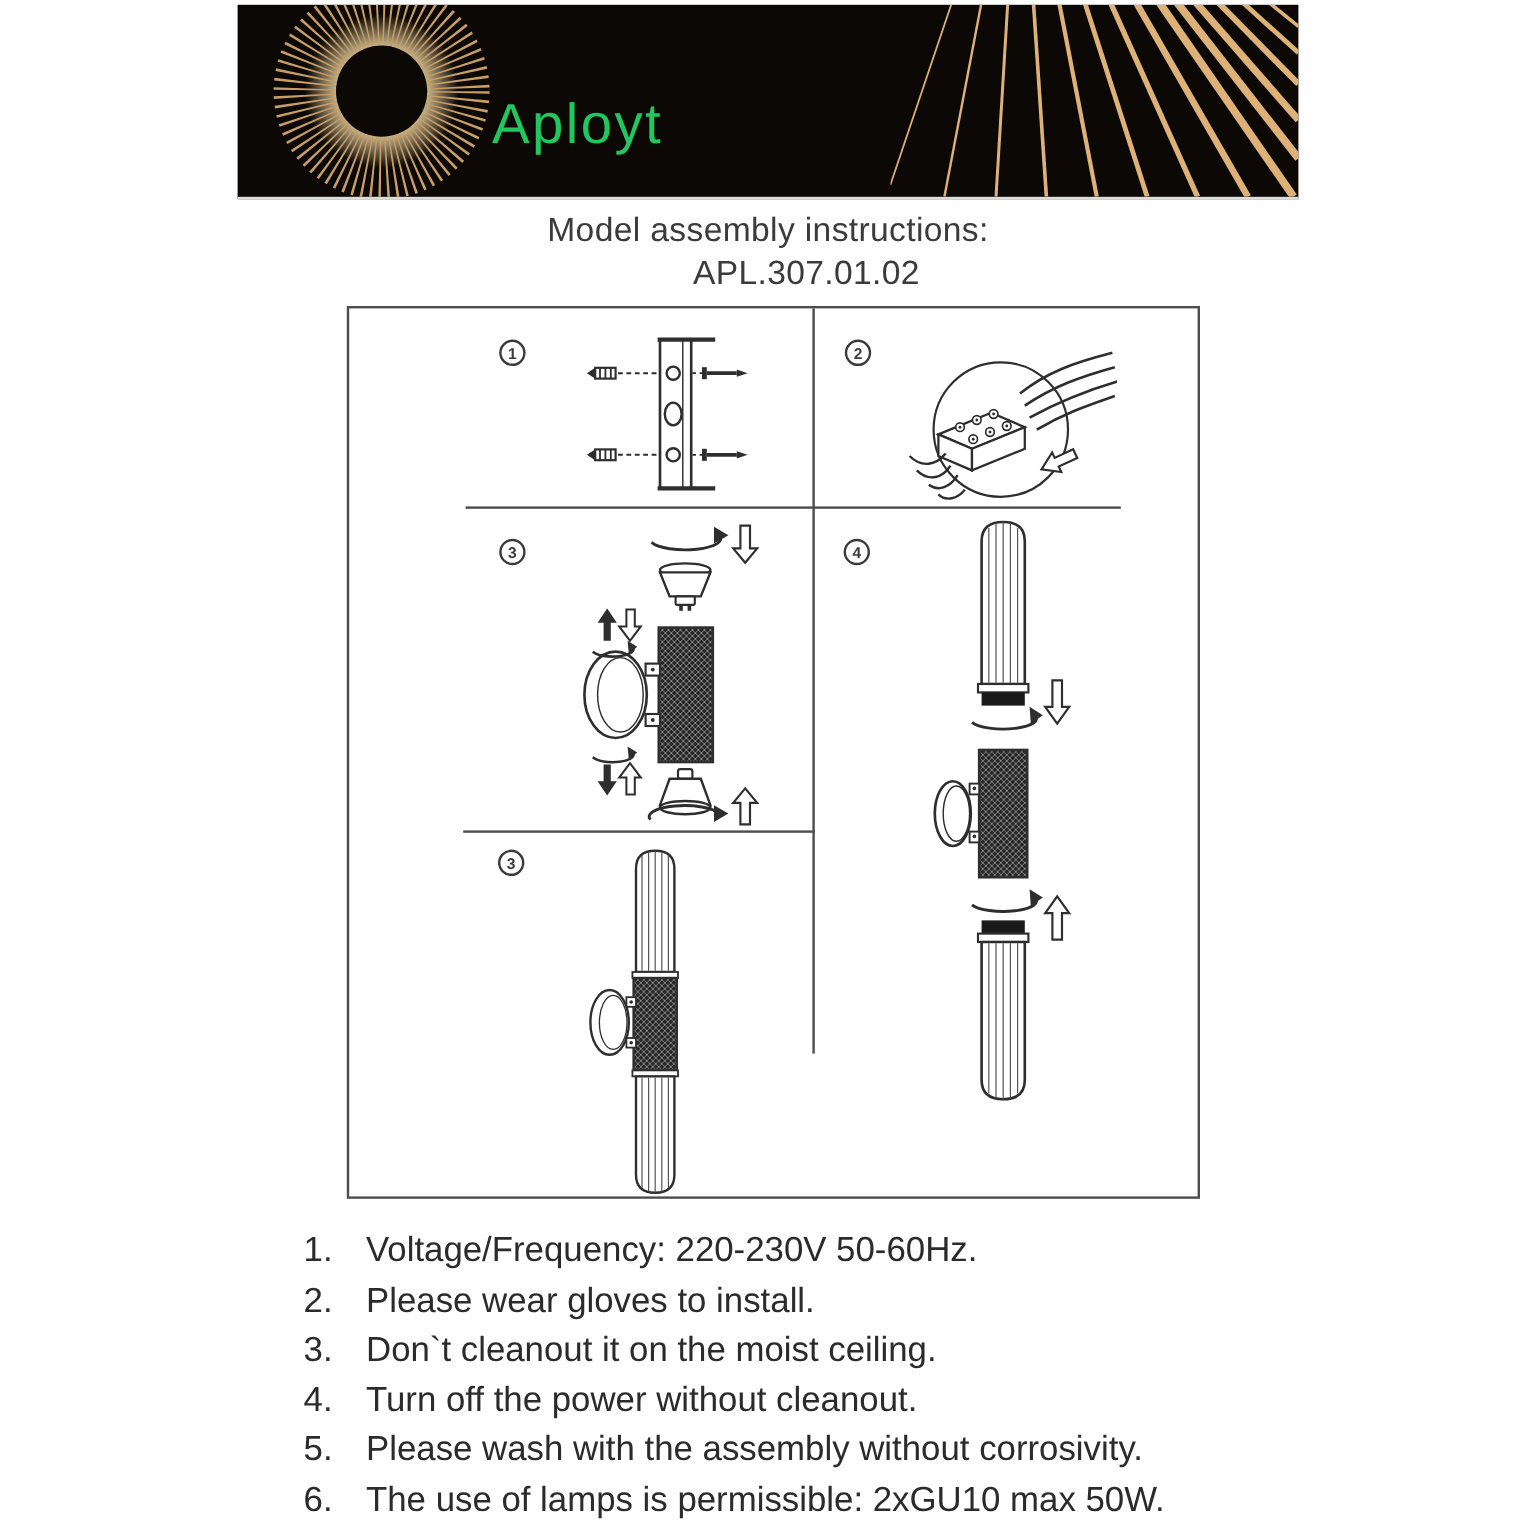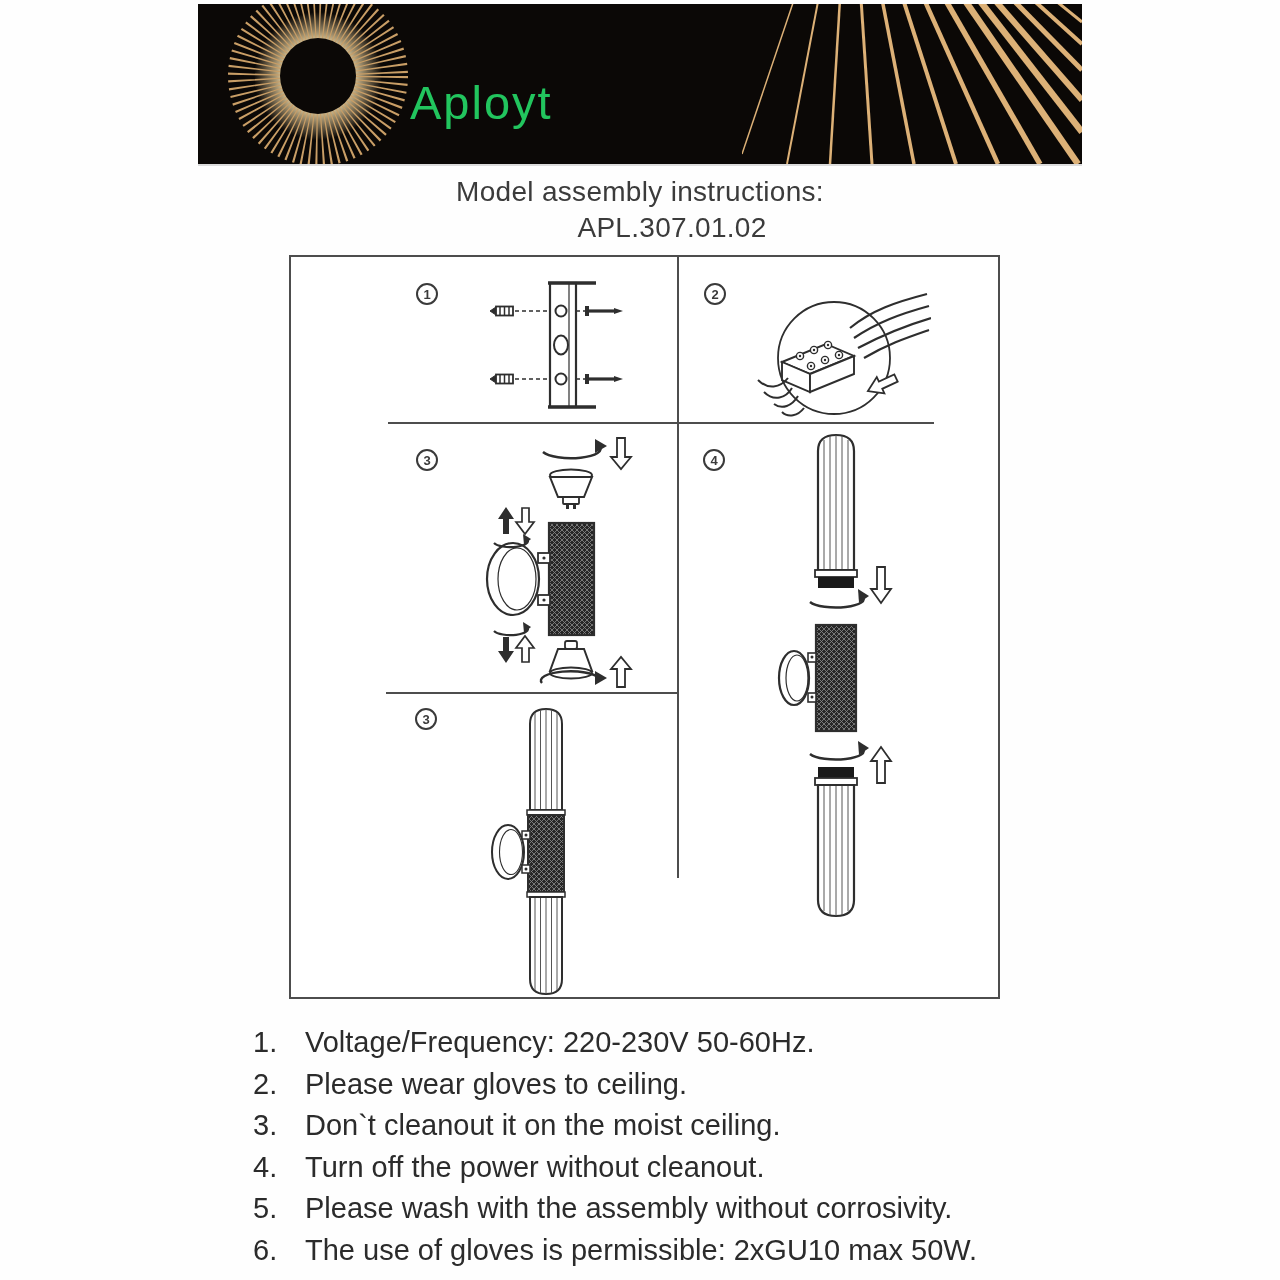--- a/index.html
+++ b/index.html
@@ -330,31 +330,31 @@
   </svg>
 </div>
 
 <div class="ins">
   <div class="row">
     <span class="n">1.</span>
     <span class="t">Voltage/Frequency: 220-230V 50-60Hz.</span>
   </div>
   <div class="row">
     <span class="n">2.</span>
-    <span class="t">Please wear gloves to ceiling.</span>
+    <span class="t">Please wear gloves to install.</span>
   </div>
   <div class="row">
     <span class="n">3.</span>
     <span class="t">Don`t cleanout it on the moist ceiling.</span>
   </div>
   <div class="row">
     <span class="n">4.</span>
     <span class="t">Turn off the power without cleanout.</span>
   </div>
   <div class="row">
     <span class="n">5.</span>
     <span class="t">Please wash with the assembly without corrosivity.</span>
   </div>
   <div class="row">
     <span class="n">6.</span>
-    <span class="t">The use of gloves is permissible: 2xGU10 max 50W.</span>
+    <span class="t">The use of lamps is permissible: 2xGU10 max 50W.</span>
   </div>
 </div>
 
 </body></html>

